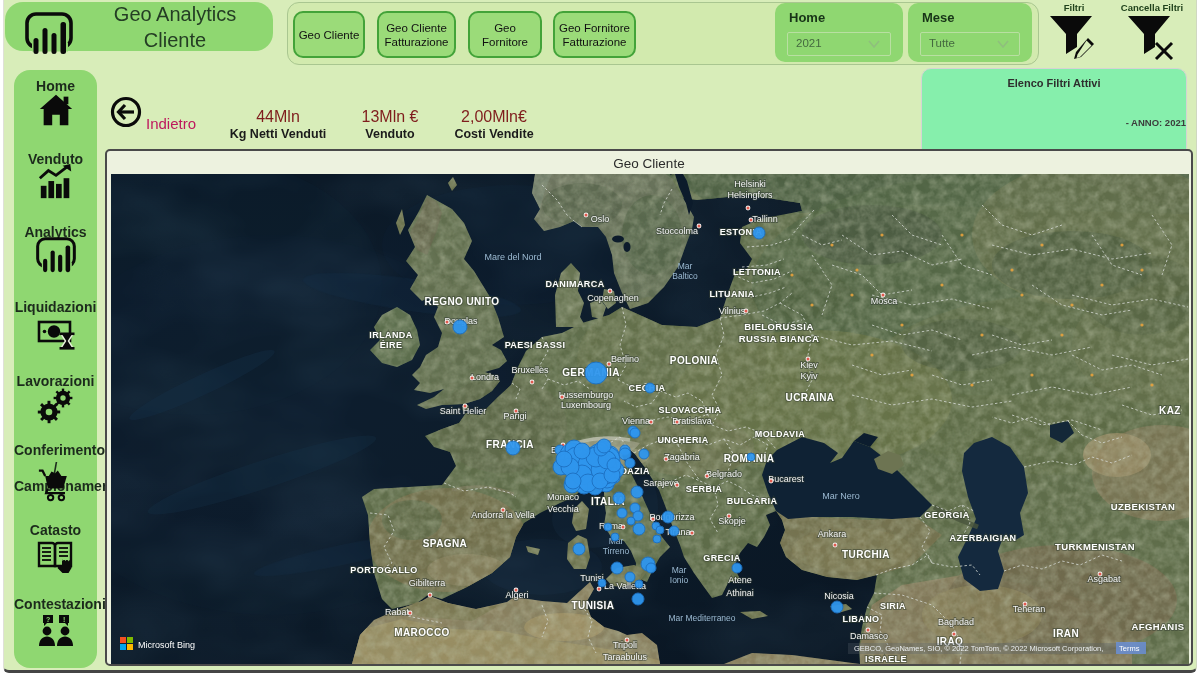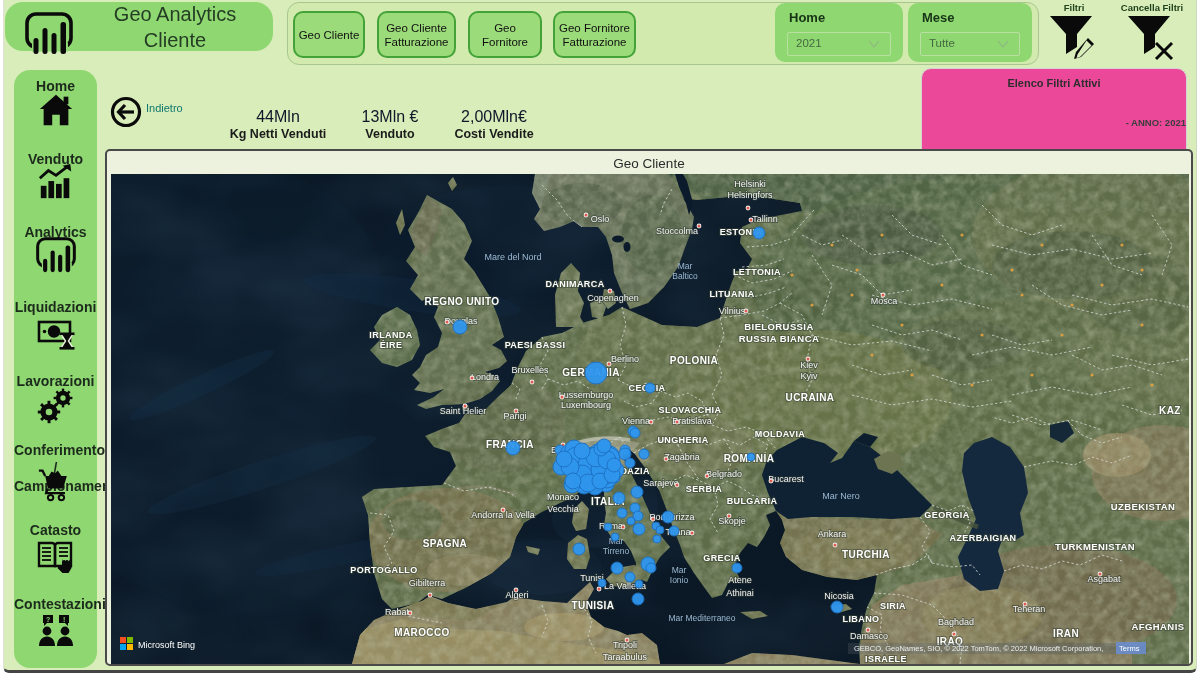--- a/index.html
+++ b/index.html
@@ -21,23 +21,23 @@
  border:2px solid #43a339;border-radius:10px;color:#111;font-size:11.5px;
  display:flex;align-items:center;justify-content:center;text-align:center;line-height:14px;}
 .dropbox{position:absolute;top:0px;height:59px;background:#8fd771;border-radius:10px;}
 .droplab{position:absolute;left:14px;top:7px;font-size:13px;font-weight:bold;color:#173317;}
 .dropinner{position:absolute;left:12px;right:12px;top:29px;height:24px;
  border:1px solid #b9dfa2;border-radius:2px;}
 .dropval{position:absolute;left:8px;top:4px;font-size:11.5px;color:#44693f;}
 .chev{position:absolute;right:10px;top:7px;width:12px;height:8px;}
 .filt-label{position:absolute;font-size:9.5px;font-weight:bold;color:#20421c;text-align:center;}
 .kpi-label{position:absolute;font-size:12.5px;font-weight:bold;color:#1b1b1b;text-align:center;width:140px;margin-top:48px;}
-.kpi-val{position:absolute;font-size:16px;color:#0f172a;text-align:center;width:140px;}
+.kpi-val{position:absolute;font-size:16px;color:#7f1d1d;text-align:center;width:140px;}
 .elenco{position:absolute;left:917px;top:68px;width:266px;height:91px;
- background:#ec4899;border:1px solid #d4d4d4;border-radius:10px;}
+ background:#86efac;border:1px solid #d4d4d4;border-radius:10px;}
 .mappanel{position:absolute;left:101px;top:149px;width:1088px;height:517px;
  background:#edf2df;border:2px solid #4a4a4a;border-radius:5px;}
 .maptitle{position:absolute;top:5px;width:100%;text-align:center;font-size:13.5px;
  color:#2b2b2b;}
 .mapbox{position:absolute;left:4px;top:23px;width:1078px;height:490px;overflow:hidden;}
 </style>
 </head><body>
 <div class="canvas">
     <div class="titlebox">
       <div style="position:absolute;left:20px;top:10px"><svg width="48" height="44" viewBox="0 0 48 44">
@@ -188,21 +188,21 @@
 <text x="10" y="13">?</text>
             <text x="27" y="13">!</text>
           </g>
         </svg></div>
     </div>
     <svg width="32" height="32" viewBox="0 0 32 32" style="position:absolute;left:106px;top:96px">
 <circle cx="16" cy="16" r="13.5" fill="none" stroke="#0a0a0a" stroke-width="3.2"></circle>
 <line x1="8.5" y1="16" x2="24" y2="16" stroke="#0a0a0a" stroke-width="3.2"></line>
 <path d="M15 9 L8.5 16 L15 23" fill="none" stroke="#0a0a0a" stroke-width="3.2"></path>
     </svg>
-    <div style="position:absolute;left:142px;top:102px;font-size:11px;color:#0f766e">Indietro</div>
+    <div style="position:absolute;left:142px;top:115px;font-size:15px;color:#be185d">Indietro</div>
     <div class="kpi-label" style="left:204px;top:79px">Kg Netti Venduti</div>
     <div class="kpi-val" style="left:204px;top:108px">44Mln</div>
     <div class="kpi-label" style="left:316px;top:79px">Venduto</div>
     <div class="kpi-val" style="left:316px;top:108px">13Mln €</div>
     <div class="kpi-label" style="left:420px;top:79px">Costi Vendite</div>
     <div class="kpi-val" style="left:420px;top:108px">2,00Mln€</div>
     <div class="elenco">
       <div style="text-align:center;font-size:11px;font-weight:bold;color:#2e2e2e;margin-top:8px">Elenco Filtri Attivi</div>
       <div style="text-align:right;font-size:9.5px;font-weight:bold;color:#3c3c3c;margin-top:28px">- ANNO: 2021</div>
     </div>

